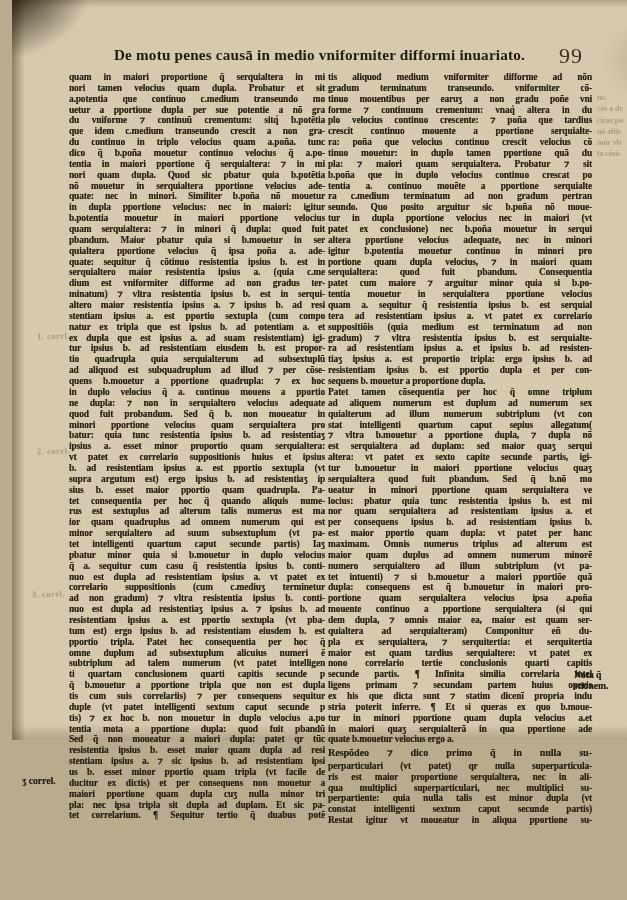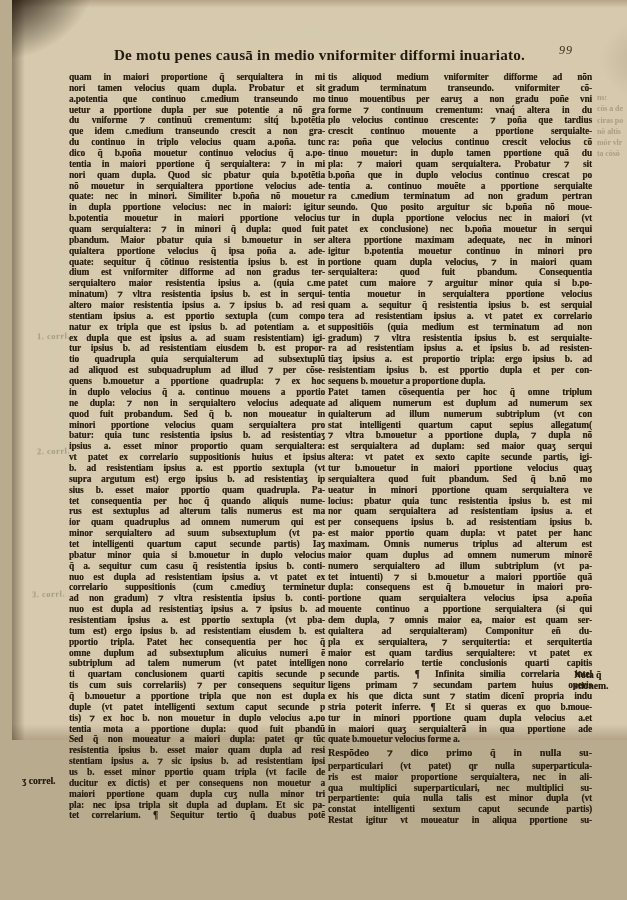--- a/index.html
+++ b/index.html
@@ -19,21 +19,21 @@
       radial-gradient(420px 520px at 48% 48%, rgba(255,248,228,.08), rgba(255,248,228,0) 72%),
       #d6c9ad;
     margin-left: 12px;
   }
   .header{
     position:absolute;left:50px;right:62px;top:46px;height:20px;
     text-align:center;font-size:15.2px;font-weight:bold;letter-spacing:.2px;
     white-space:nowrap;color:#241b0f;
   }
   .pagenum{
-    position:absolute;left:547px;top:43px;font-size:12px;font-style:italic;
+    position:absolute;left:547px;top:43px;font-size:22px;
     color:#3a2f1e;letter-spacing:1px;
   }
   .col{position:absolute;top:72px;}
   .col-left{left:57px;width:256px;}
   .col-right{left:316px;width:264px;}
   .line{
     height:10.87px;line-height:10.9px;font-size:9.3px;font-weight:bold;
     letter-spacing:-0.1px;text-align:justify;text-align-last:justify;
     white-space:nowrap;overflow:visible;color:#261d10;
     text-shadow:0.2px 0.2px 0 rgba(40,30,16,.5);
@@ -69,22 +69,22 @@
       <div class="line">tentia in maiori pportione q̄ serquialtera: ⁊ in mi</div>
       <div class="line">nori quam dupla. Quod sic pbatur quia b.potētia</div>
       <div class="line">nō mouetur in serquialtera pportione velocius ade-</div>
       <div class="line">quate: nec in minori. Similiter b.poña nō mouetur</div>
       <div class="line">in dupla pportione velocius: nec in maiori: igitur</div>
       <div class="line">b.potentia mouetur in maiori pportione velocius</div>
       <div class="line">quam serquialtera: ⁊ in minori q̄ dupla: quod fuit</div>
       <div class="line">pbandum. Maior pbatur quia si b.mouetur in ser</div>
       <div class="line">quialtera pportione velocius q̄ ipsa poña a. ade-</div>
       <div class="line">quate: sequitur q̄ cōtinuo resistentia ipsius b. est in</div>
+      <div class="line">serquialtero maior resistentia ipsius a. (quia c.me</div>
       <div class="line">dium est vniformiter difforme ad non gradus ter-</div>
-      <div class="line">serquialtero maior resistentia ipsius a. (quia c.me</div>
       <div class="line">minatum) ⁊ vltra resistentia ipsius b. est in serqui-</div>
       <div class="line">altero maior resistentia ipsius a. ⁊ ipsius b. ad resi</div>
       <div class="line">stentiam ipsius a. est pportio sextupla (cum compo</div>
       <div class="line">natur ex tripla que est ipsius b. ad potentiam a. et</div>
       <div class="line">ex dupla que est ipsius a. ad suam resistentiam) igi-</div>
       <div class="line">tur ipsius b. ad resistentiam eiusdem b. est propor-</div>
       <div class="line">tio quadrupla quia serquialterum ad subsextuplū</div>
       <div class="line">ad aliquod est subquadruplum ad illud ⁊ per cōse-</div>
       <div class="line">quens b.mouetur a pportione quadrupla: ⁊ ex hoc</div>
       <div class="line">in duplo velocius q̄ a. continuo mouens a pportio</div>
@@ -107,22 +107,22 @@
       <div class="line">nuo est dupla ad resistentiam ipsius a. vt patet ex</div>
       <div class="line">correlario suppositionis (cum c.mediuʒ terminetur</div>
       <div class="line">ad non gradum) ⁊ vltra resistentia ipsius b. conti-</div>
       <div class="line">nuo est dupla ad resistentiaʒ ipsius a. ⁊ ipsius b. ad</div>
       <div class="line">resistentiam ipsius a. est pportio sextupla (vt pba-</div>
       <div class="line">tum est) ergo ipsius b. ad resistentiam eiusdem b. est</div>
       <div class="line">pportio tripla. Patet hec consequentia per hoc q̄</div>
       <div class="line">omne duplum ad subsextuplum alicuius numeri ē</div>
       <div class="line">subtriplum ad talem numerum (vt patet intelligen</div>
       <div class="line">ti quartam conclusionem quarti capitis secunde p</div>
+      <div class="line">q̄ b.mouetur a pportione tripla que non est dupla</div>
       <div class="line">tis cum suis correlariis) ⁊ per consequens sequitur</div>
-      <div class="line">q̄ b.mouetur a pportione tripla que non est dupla</div>
       <div class="line">duple (vt patet intelligenti sextum caput secunde p</div>
       <div class="line">tis) ⁊ ex hoc b. non mouetur in duplo velocius a.po</div>
       <div class="line">tentia mota a pportione dupla: quod fuit pbandū</div>
       <div class="line">Sed q̄ non moueatur a maiori dupla: patet qr tūc</div>
       <div class="line">resistentia ipsius b. esset maior quam dupla ad resi</div>
       <div class="line">stentiam ipsius a. ⁊ sic ipsius b. ad resistentiam ipsi</div>
       <div class="line">us b. esset minor pportio quam tripla (vt facile de</div>
       <div class="line">ducitur ex dictis) et per consequens non mouetur a</div>
       <div class="line">maiori pportione quam dupla cuʒ nulla minor tri</div>
       <div class="line">pla: nec ipsa tripla sit dupla ad duplam. Et sic pa-</div>
@@ -138,21 +138,21 @@
       <div class="line">crescit continuo mouente a pportione serquialte-</div>
       <div class="line">ra: poña que velocius continuo crescit velocius cō</div>
       <div class="line">tinuo mouetur: in duplo tamen pportione quā du</div>
       <div class="line">pla: ⁊ maiori quam serquialtera. Probatur ⁊ sit</div>
       <div class="line">b.poña que in duplo velocius continuo crescat po</div>
       <div class="line">tentia a. continuo mouēte a pportione serquialte</div>
       <div class="line">ra c.medium terminatum ad non gradum pertran</div>
       <div class="line">seundo. Quo posito arguitur sic b.poña nō moue-</div>
       <div class="line">tur in dupla pportione velocius nec in maiori (vt</div>
       <div class="line">patet ex conclusione) nec b.poña mouetur in serqui</div>
-      <div class="line">altera pportione maximam adequate, nec in minori</div>
+      <div class="line">altera pportione velocius adequate, nec in minori</div>
       <div class="line">igitur b.potentia mouetur continuo in minori pro</div>
       <div class="line">portione quam dupla velocius, ⁊ in maiori quam</div>
       <div class="line">serquialtera: quod fuit pbandum. Consequentia</div>
       <div class="line">patet cum maiore ⁊ arguitur minor quia si b.po-</div>
       <div class="line">tentia mouetur in serquialtera pportione velocius</div>
       <div class="line">quam a. sequitur q̄ resistentia ipsius b. est serquial</div>
       <div class="line">tera ad resistentiam ipsius a. vt patet ex correlario</div>
       <div class="line">suppositiōis (quia medium est terminatum ad non</div>
       <div class="line">gradum) ⁊ vltra resistentia ipsius b. est serquialte-</div>
       <div class="line">ra ad resistentiam ipsius a. et ipsius b. ad resisten-</div>
@@ -184,21 +184,21 @@
       <div class="line">quialtera ad serquialteram) Componitur eñ du-</div>
       <div class="line">pla ex serquialtera, ⁊ serquitertia: et serquitertia</div>
       <div class="line">maior est quam tardius serquialtere: vt patet ex</div>
       <div class="line">nono correlario tertie conclusionis quarti capitis</div>
       <div class="line">secunde partis. ¶ Infinita similia correlaria intel</div>
       <div class="line">ligens primam ⁊ secundam partem huius operis</div>
       <div class="line">ex his que dicta sunt ⁊ statim dicenī propria indu</div>
       <div class="line">stria poterit inferre. ¶ Et si queras ex quo b.moue-</div>
       <div class="line">tur in minori pportione quam dupla velocius a.et</div>
       <div class="line">in maiori quaʒ serquialterā in qua pportione ade</div>
-      <div class="line short">quate b.mouetur velocius forme a.</div>
+      <div class="line short">quate b.mouetur velocius ergo a.</div>
       <div class="line large">Respōdeo ⁊ dico primo q̄ in nulla su-</div>
       <div class="line">perparticulari (vt patet) qr nulla superparticula-</div>
       <div class="line">ris est maior proportione serquialtera, nec in ali-</div>
       <div class="line">qua multiplici superparticulari, nec multiplici su-</div>
       <div class="line">perpartiente: quia nulla talis est minor dupla (vt</div>
       <div class="line">constat intelligenti sextum caput secunde partis)</div>
       <div class="line">Restat igitur vt moueatur in aliqua pportione su-</div>
     </div>
 
   <div class="marg lf lf1">1. corrl.</div>

